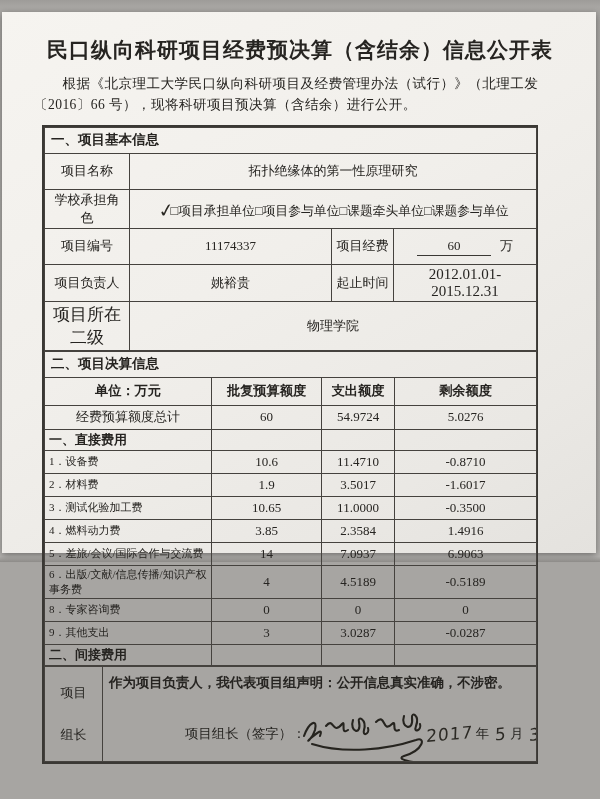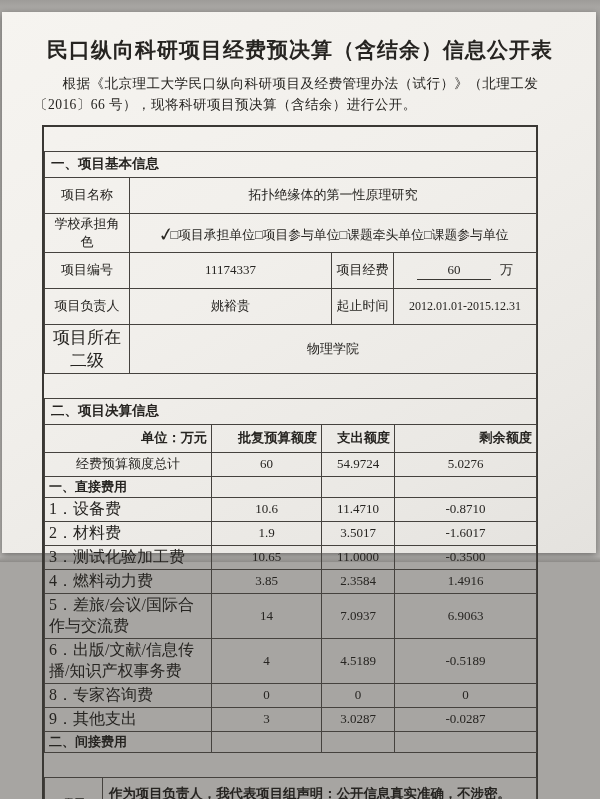--- a/index.html
+++ b/index.html
@@ -19,45 +19,45 @@
   }
   .title{
     text-align:center;font-size:21px;font-weight:bold;letter-spacing:1px;
     margin:12px 0 9px 0;
   }
   .intro{
     font-size:13.6px;line-height:1.58;text-indent:2.1em;
     margin:0 4px 9px 6px;letter-spacing:.4px;
   }
   .form-box{border:2px solid #3a3834;width:492px;margin:0 auto 0 14px;background:transparent;}
-  table{border-collapse:collapse;table-layout:fixed;width:492px;margin-top:24px;}
+  table{border-collapse:collapse;table-layout:fixed;width:492px;}
   td,th{border:1px solid #45423e;font-size:13px;padding:1px 4px;vertical-align:middle;
         overflow:hidden;font-weight:normal;}
   .sec-hdr td{font-weight:bold;text-align:left;font-size:13.5px;padding:3px 6px;height:19px;}
   .lbl{text-align:center;}
   .val{text-align:center;}
   .t-basic td{height:33px;}
   .t-basic tr.sec-hdr td{height:19px;}
   .t-basic tr.r-dept td{height:28px;}
   .role-line{white-space:nowrap;text-align:center;font-size:12.8px;letter-spacing:0;}
   .check{
     display:inline-block;font-family:"DejaVu Sans",sans-serif;
     font-size:19px;font-weight:bold;color:#2a2823;
     transform:rotate(-8deg) translateY(2px);margin-right:-3px;
   }
   .u-line{display:inline-block;min-width:74px;border-bottom:1.5px solid #3a3834;
     text-align:center;padding-bottom:1px;}
   .unit{margin-left:9px;}
-  .t-budget th{font-weight:bold;text-align:right;height:25px;font-size:13.2px;}
+  .t-budget th{font-weight:bold;text-align:center;height:25px;font-size:13.2px;}
   .t-budget td.num{text-align:center;font-family:"Liberation Serif","DejaVu Serif",serif;}
   .row-total td{height:21px;}
   .row-total td:first-child{text-align:center;}
   .row-section td{height:16px;font-weight:bold;}
   .row-item td{height:20px;}
-  .row-item td:first-child{font-size:16px;}
+  .row-item td:first-child{font-size:11px;}
   .t-decl td{height:92px;}
   .decl-lbl{display:flex;flex-direction:column;justify-content:space-around;
     align-items:center;height:84px;padding:4px 0;}
   .decl-cell{vertical-align:top;}
   .decl-inner{display:flex;flex-direction:column;height:100%;min-height:88px;}
   .statement{font-weight:bold;font-size:13.4px;padding:6px 2px 0 2px;flex:1;}
   .sign-row{display:flex;align-items:center;padding:0 2px 10px 0;}
   .sign-lbl{margin-left:78px;font-size:13.4px;white-space:nowrap;}
   .sig-wrap{position:relative;width:118px;height:32px;flex:none;}
   .sig-wrap svg{position:absolute;left:-10px;top:-12px;}
@@ -109,21 +109,21 @@
           <td class="val">11174337</td>
           <td class="lbl">项目经费</td>
           <td class="val">
             <span class="u-line">60</span><span class="unit">万</span>
           </td>
         </tr>
         <tr>
           <td class="lbl">项目负责人</td>
           <td class="val">姚裕贵</td>
           <td class="lbl">起止时间</td>
-          <td class="val" style="font-size:12px">2012.01.01-2015.12.31</td>
+          <td class="val" style="font-size:15px">2012.01.01-2015.12.31</td>
         </tr>
         <tr class="r-dept">
           <td class="lbl" style="font-size:17px">项目所在二级</td>
           <td class="val" colspan="3">物理学院</td>
         </tr>
       </tbody>
         </table>
 
       <table class="t-budget">
         <colgroup>

